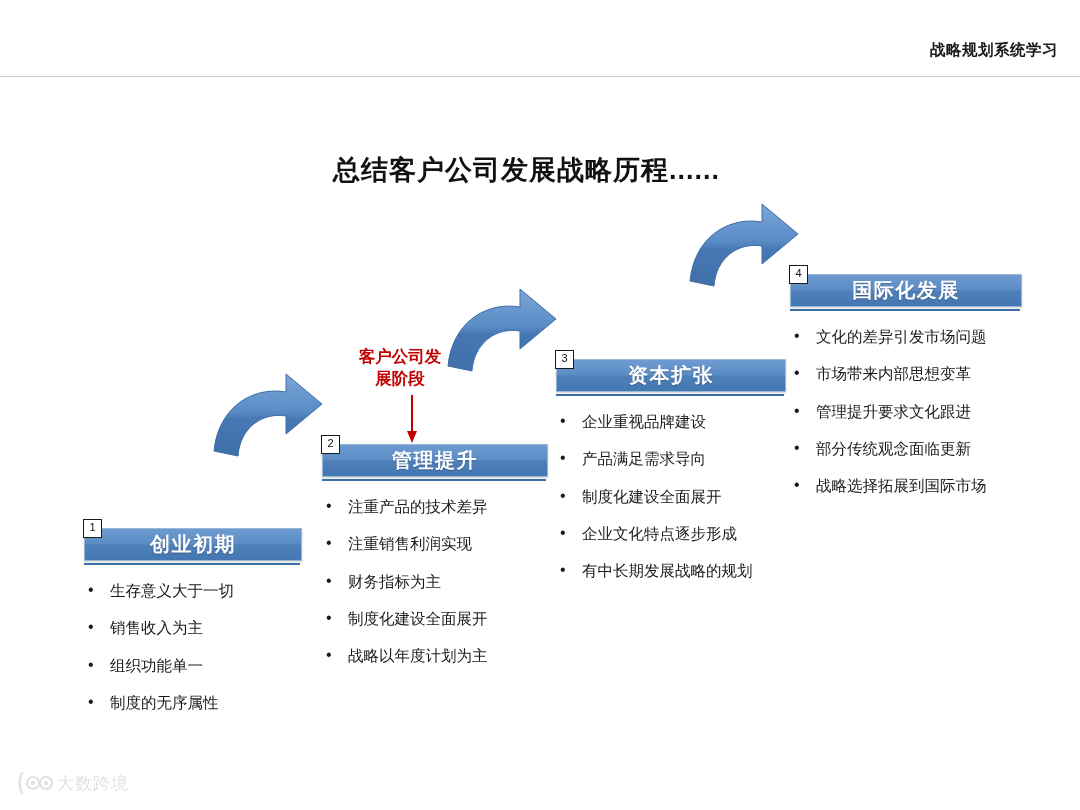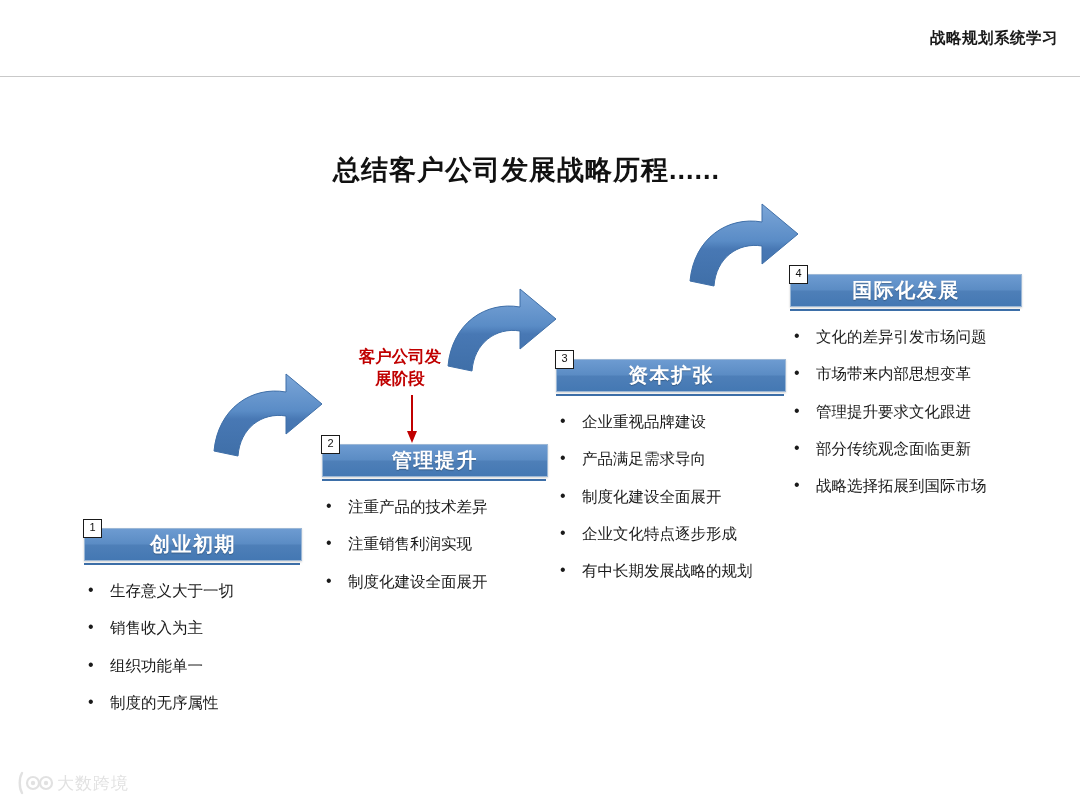--- a/index.html
+++ b/index.html
@@ -12,21 +12,21 @@
     background: #ffffff;
     font-family: "Liberation Sans", sans-serif;
     overflow: hidden;
     position: relative;
     color: #1a1a1a;
   }
 
   
   .header {
     position: absolute;
-    top: 0; left: 0;
+    top: 12px; left: 0;
     width: 1080px;
     height: 76px;
   }
   .header-title {
     position: absolute;
     right: 22px;
     top: 28px;
     font-size: 15.5px;
     font-weight: bold;
     letter-spacing: 0.5px;
@@ -238,21 +238,23 @@
 
 <div class="stage" id="stage-2">
   <div class="stage-bar">
     <span class="stage-num">2</span>
     <span class="stage-bar-label">管理提升</span>
   </div>
   <div class="stage-underline"></div>
   <ul class="stage-list">
     <li>注重产品的技术差异</li>
     <li>注重销售利润实现</li>
+    <li>财务指标为主</li>
     <li>制度化建设全面展开</li>
+    <li>战略以年度计划为主</li>
   </ul>
 </div>
 
 <div class="stage" id="stage-3">
   <div class="stage-bar">
     <span class="stage-num">3</span>
     <span class="stage-bar-label">资本扩张</span>
   </div>
   <div class="stage-underline"></div>
   <ul class="stage-list">

